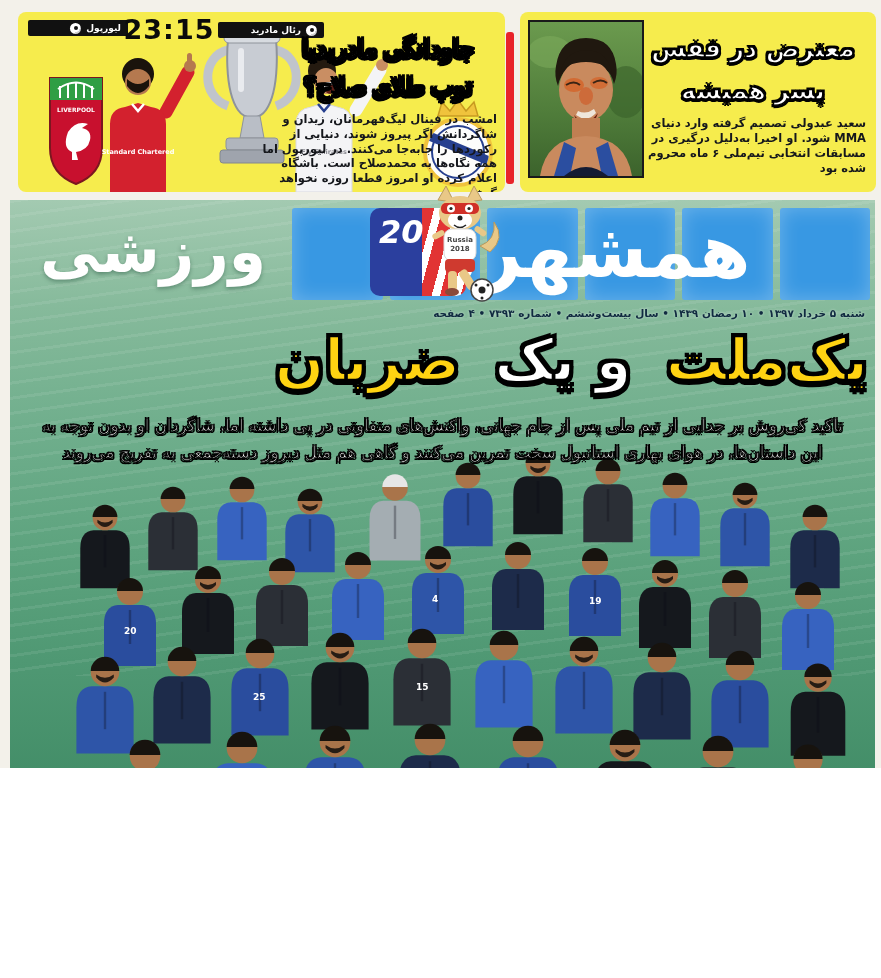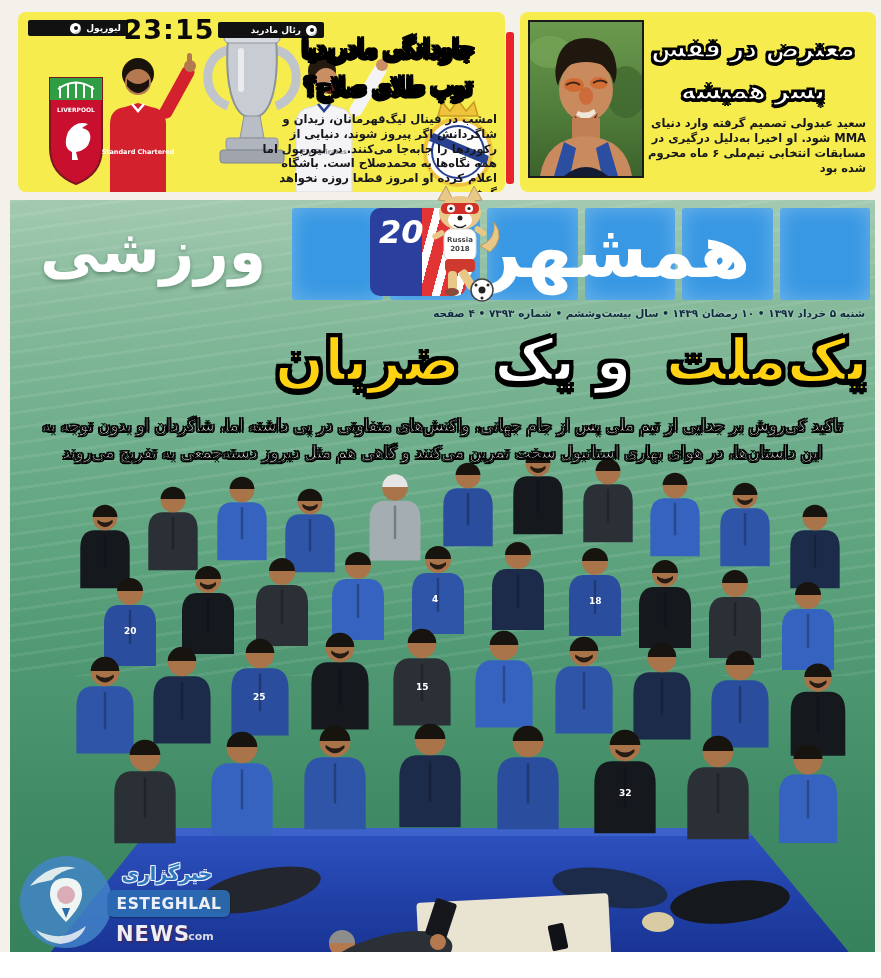--- a/index.html
+++ b/index.html
@@ -1,17 +1,17 @@
 <!DOCTYPE html>
 <html lang="fa"><head>
 <meta charset="utf-8">
 <style>
   * { margin:0; padding:0; box-sizing:border-box; }
   html,body { width:881px; height:978px; font-family:"DejaVu Sans", sans-serif; }
-  .sheet { position:relative; width:881px; height:952px; background:#f3f1ea; overflow:hidden; }
+  .sheet { position:relative; width:881px; height:768px; background:#f3f1ea; overflow:hidden; }
 
   
   .box { position:absolute; top:12px; height:180px; background:#f6ec4d; border-radius:8px; overflow:hidden; }
   .box-left  { left:18px;  width:487px; }
   .box-right { left:520px; width:356px; }
   .divider-red { position:absolute; left:506px; top:32px; width:8px; height:152px; background:#e8232a; border-radius:3px; z-index:3; }
 
   .banner { position:absolute; height:16px; background:#111; color:#fff; font-size:9px; font-weight:700;
             display:flex; align-items:center; gap:5px; padding:0 7px; border-radius:2px; direction:rtl; z-index:4; }
   .banner-lfc { left:10px; top:8px;  width:100px; }
@@ -515,21 +515,21 @@
 
     <div class="deck">
       <div class="ol-sm">تاکید کی‌روش بر جدایی از تیم ملی پس از جام جهانی، واکنش‌های متفاوتی در پی داشته اما، شاگردان او بدون توجه به</div>
       <div class="ol-sm">این داستان‌ها، در هوای بهاری استانبول سخت تمرین می‌کنند و گاهی هم مثل دیروز دسته‌جمعی به تفریح می‌روند</div>
     </div>
 
     <span class="jnum" style="left:114px;top:426px">20</span>
     <span class="jnum" style="left:422px;top:394px">4</span>
     <span class="jnum" style="left:243px;top:492px">25</span>
     <span class="jnum" style="left:406px;top:482px">15</span>
-    <span class="jnum" style="left:579px;top:396px">18</span>
+    <span class="jnum" style="left:579px;top:396px">19</span>
     <span class="jnum" style="left:609px;top:588px">32</span>
 
     <div class="watermark">
       <svg width="100" height="100" viewBox="0 0 100 100" style="position:absolute;left:0;top:16px">
         <circle cx="50" cy="50" r="46" fill="rgba(66,133,200,.9)"></circle>
         <path d="M14,34 q20,-24 46,-18 q-16,2 -24,12 q-12,2 -22,6 z" fill="#fff" opacity=".9"></path>
         <path d="M20,78 q26,14 50,-4 q-6,16 -26,18 q-16,-2 -24,-14 z" fill="#fff" opacity=".85"></path>
         <path d="M50,26 q16,0 16,16 q0,12 -16,28 q-16,-16 -16,-28 q0,-16 16,-16 z" fill="#fff"></path>
         <circle cx="50" cy="43" r="9" fill="#e8b0c0"></circle>
         <path d="M46,56 h8 l-4,10 z" fill="#2c6cb4"></path>

